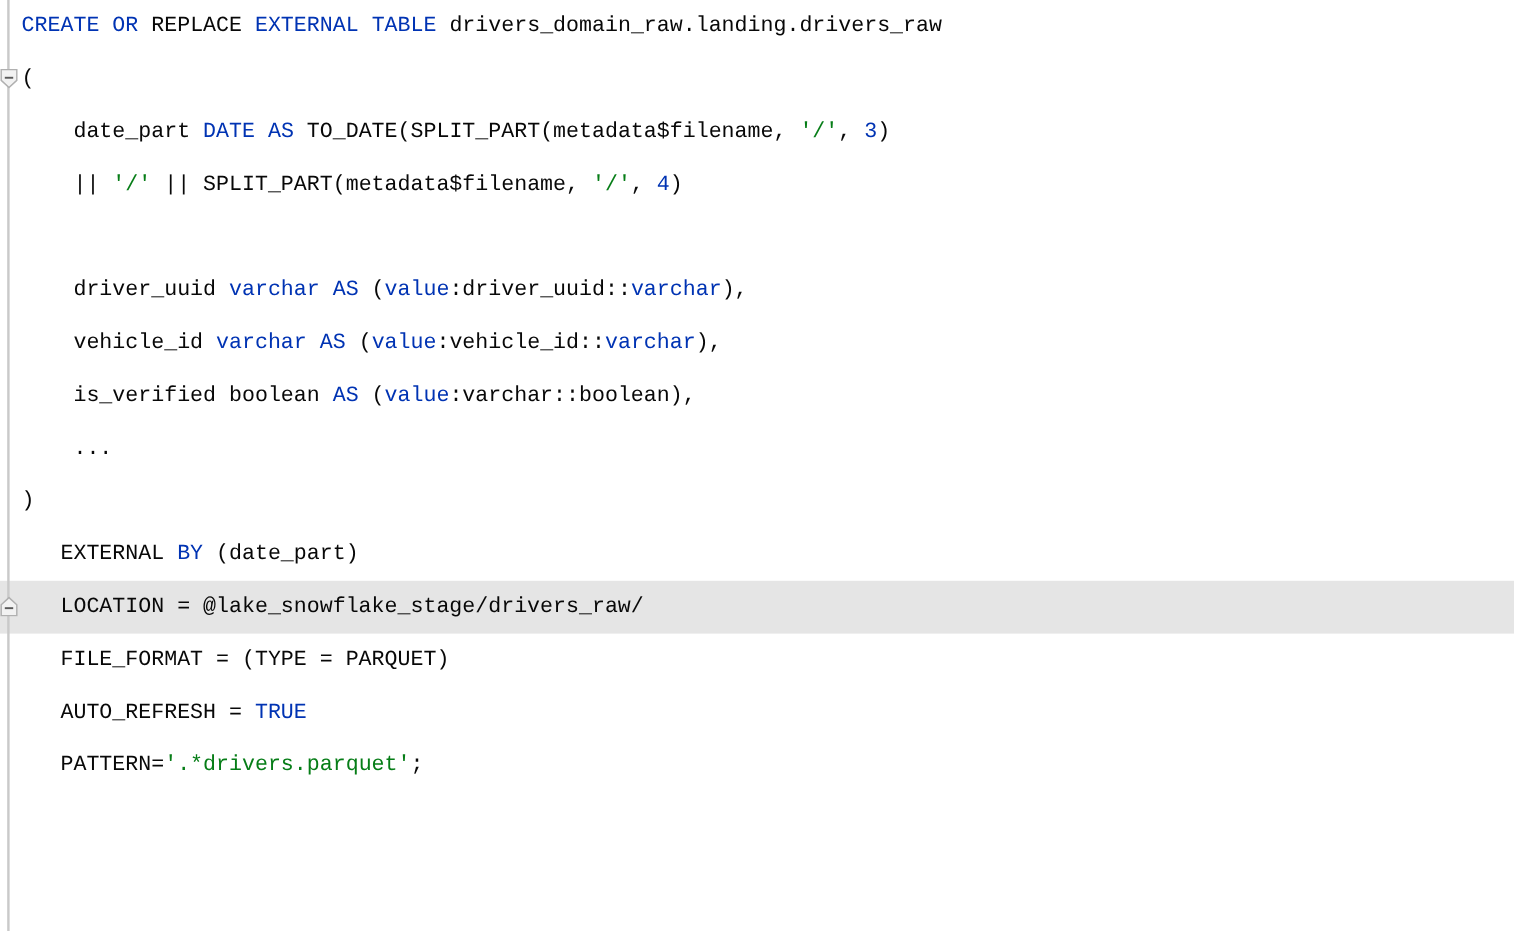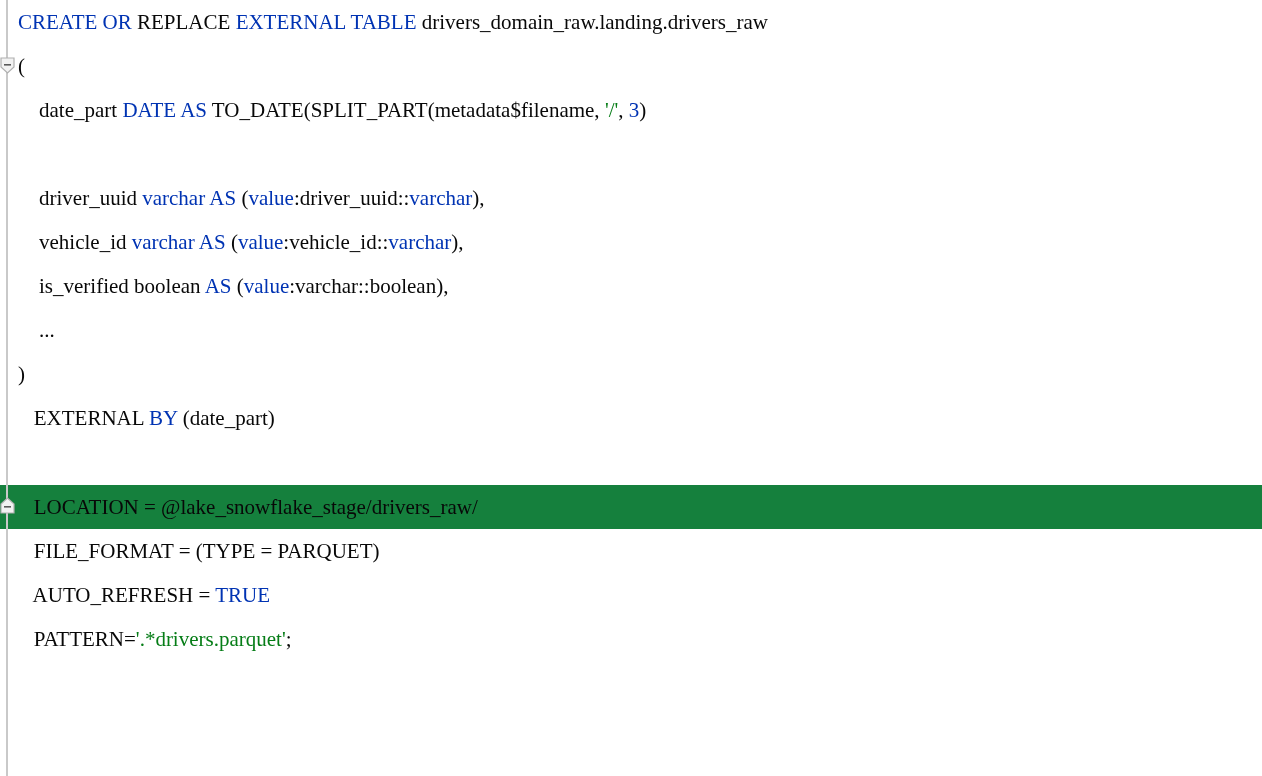--- a/index.html
+++ b/index.html
@@ -52,30 +52,29 @@
     position: absolute;
     left: 0; top: 0;
     width: 1262px;
     height: 776px;
   }
   .line {
     position: relative;
     height: 44px;
     line-height: 44px;
     white-space: pre;
-    font-family: Liberation Serif, serif;
-    font-size: 21px;
+    font-family: Liberation Mono, monospace;
+    font-size: 18px;
     letter-spacing: 0px;
     color: #080808;
     padding-left: 18px;
     box-sizing: border-box;
   }
   .line.caret-line {
-    background: #15803d;
-    margin-top: 45px;
+    background: #e5e5e5;
   }
   .line.blank { color: transparent; }
 
   .kw   { color: #0033b3; }
   .str  { color: #067d17; }
   .num  { color: #0033b3; }
   .pl   { color: #080808; }
 </style>
 </head>
 <body>
@@ -97,20 +96,21 @@
             <rect x="4" y="9" width="7" height="1.6" fill="#5a5a5a"></rect>
           </svg>
         </div>
       </div>
   </div>
 
   <div id="code">
       <div class="line"><span class="kw">CREATE</span><span class="pl"> </span><span class="kw">OR</span><span class="pl"> REPLACE </span><span class="kw">EXTERNAL</span><span class="pl"> </span><span class="kw">TABLE</span><span class="pl"> drivers_domain_raw.landing.drivers_raw</span></div>
       <div class="line"><span class="pl">(</span></div>
       <div class="line"><span class="pl">    date_part </span><span class="kw">DATE</span><span class="pl"> </span><span class="kw">AS</span><span class="pl"> TO_DATE(SPLIT_PART(metadata$filename, </span><span class="str">'/'</span><span class="pl">, </span><span class="num">3</span><span class="pl">)</span></div>
+      <div class="line"><span class="pl">    || </span><span class="str">'/'</span><span class="pl"> || SPLIT_PART(metadata$filename, </span><span class="str">'/'</span><span class="pl">, </span><span class="num">4</span><span class="pl">)</span></div>
       <div class="line blank">&nbsp;</div>
       <div class="line"><span class="pl">    driver_uuid </span><span class="kw">varchar</span><span class="pl"> </span><span class="kw">AS</span><span class="pl"> (</span><span class="kw">value</span><span class="pl">:driver_uuid::</span><span class="kw">varchar</span><span class="pl">),</span></div>
       <div class="line"><span class="pl">    vehicle_id </span><span class="kw">varchar</span><span class="pl"> </span><span class="kw">AS</span><span class="pl"> (</span><span class="kw">value</span><span class="pl">:vehicle_id::</span><span class="kw">varchar</span><span class="pl">),</span></div>
       <div class="line"><span class="pl">    is_verified boolean </span><span class="kw">AS</span><span class="pl"> (</span><span class="kw">value</span><span class="pl">:varchar::boolean),</span></div>
       <div class="line"><span class="pl">    ...</span></div>
       <div class="line"><span class="pl">)</span></div>
       <div class="line"><span class="pl">   EXTERNAL </span><span class="kw">BY</span><span class="pl"> (date_part)</span></div>
       <div class="line caret-line"><span class="pl">   LOCATION = @lake_snowflake_stage/drivers_raw/</span></div>
       <div class="line"><span class="pl">   FILE_FORMAT = (TYPE = PARQUET)</span></div>
       <div class="line"><span class="pl">   AUTO_REFRESH = </span><span class="kw">TRUE</span></div>

